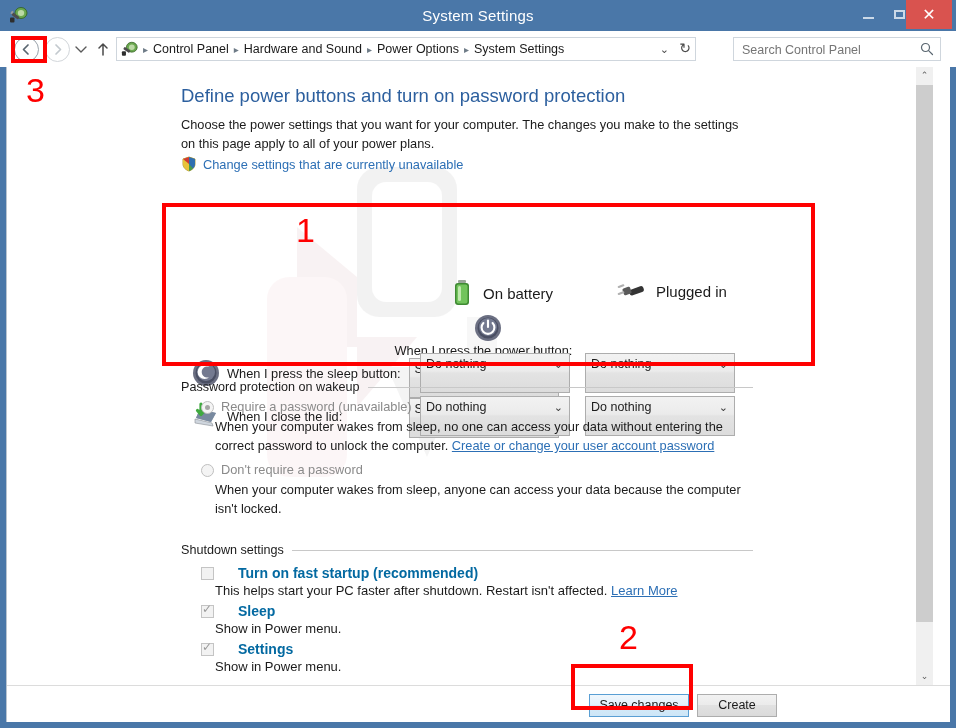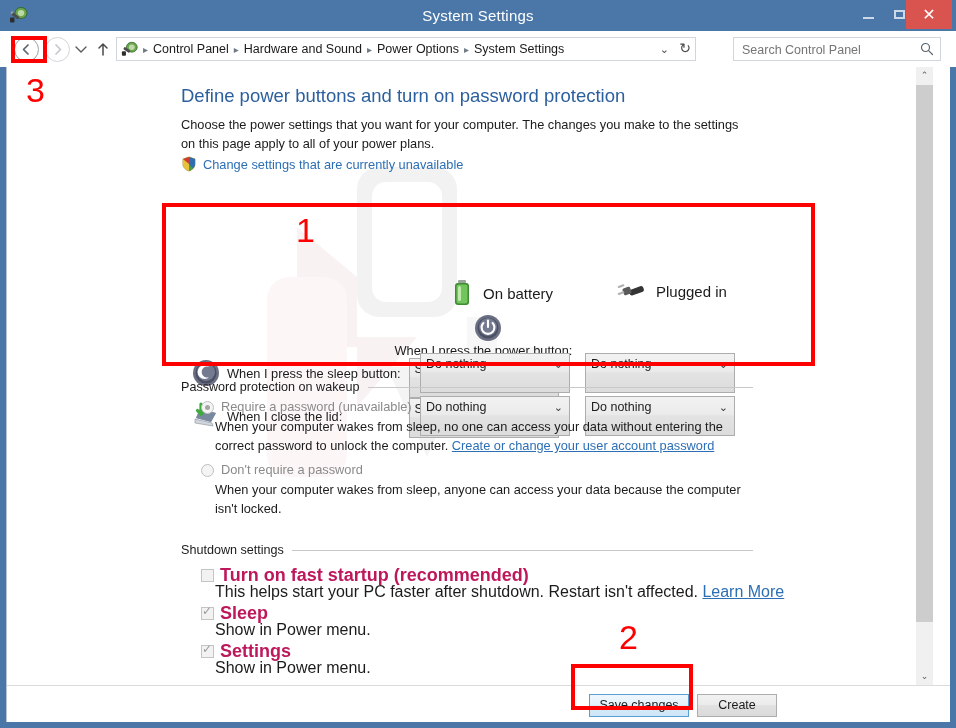--- a/index.html
+++ b/index.html
@@ -392,29 +392,30 @@
   .checkbox.checked::after {
     content: "✓";
     position: absolute;
     left: 0px; top: -4px;
     font-size: 12px;
     color: #9a9a9a;
     line-height: 15px;
     font-family: "DejaVu Sans", sans-serif;
   }
   .cb-label {
-    font-size: 18px;
+    font-size: 14px;
     font-weight: bold;
-    color: #be185d;
-    white-space: nowrap;
+    color: #0369a1;
+    white-space: nowrap;
+    margin-left: 18px;
   }
   .cb-desc {
     position: absolute;
     left: 208px;
-    font-size: 16px;
+    font-size: 13px;
     color: #1b1b1b;
     white-space: nowrap;
   }
   #cb-fast { top: 498px; }
   #cbd-fast { top: 516px; }
   #cb-sleep { top: 536px; }
   #cbd-sleep { top: 554px; }
   #cb-hib { top: 574px; }
   #cbd-hib { top: 592px; }
 

